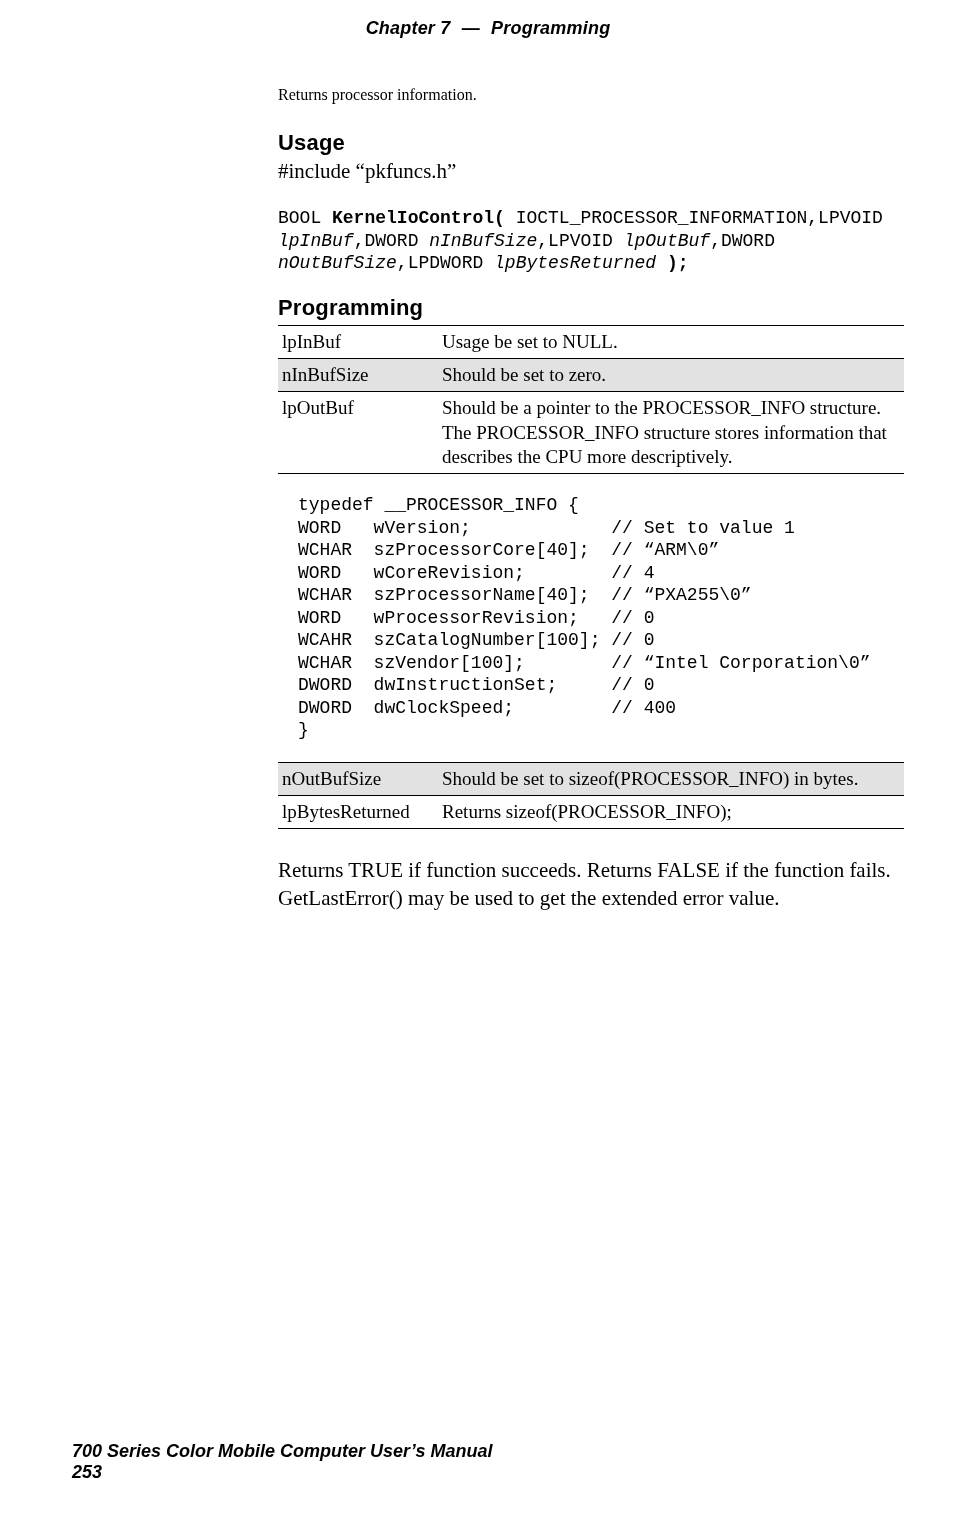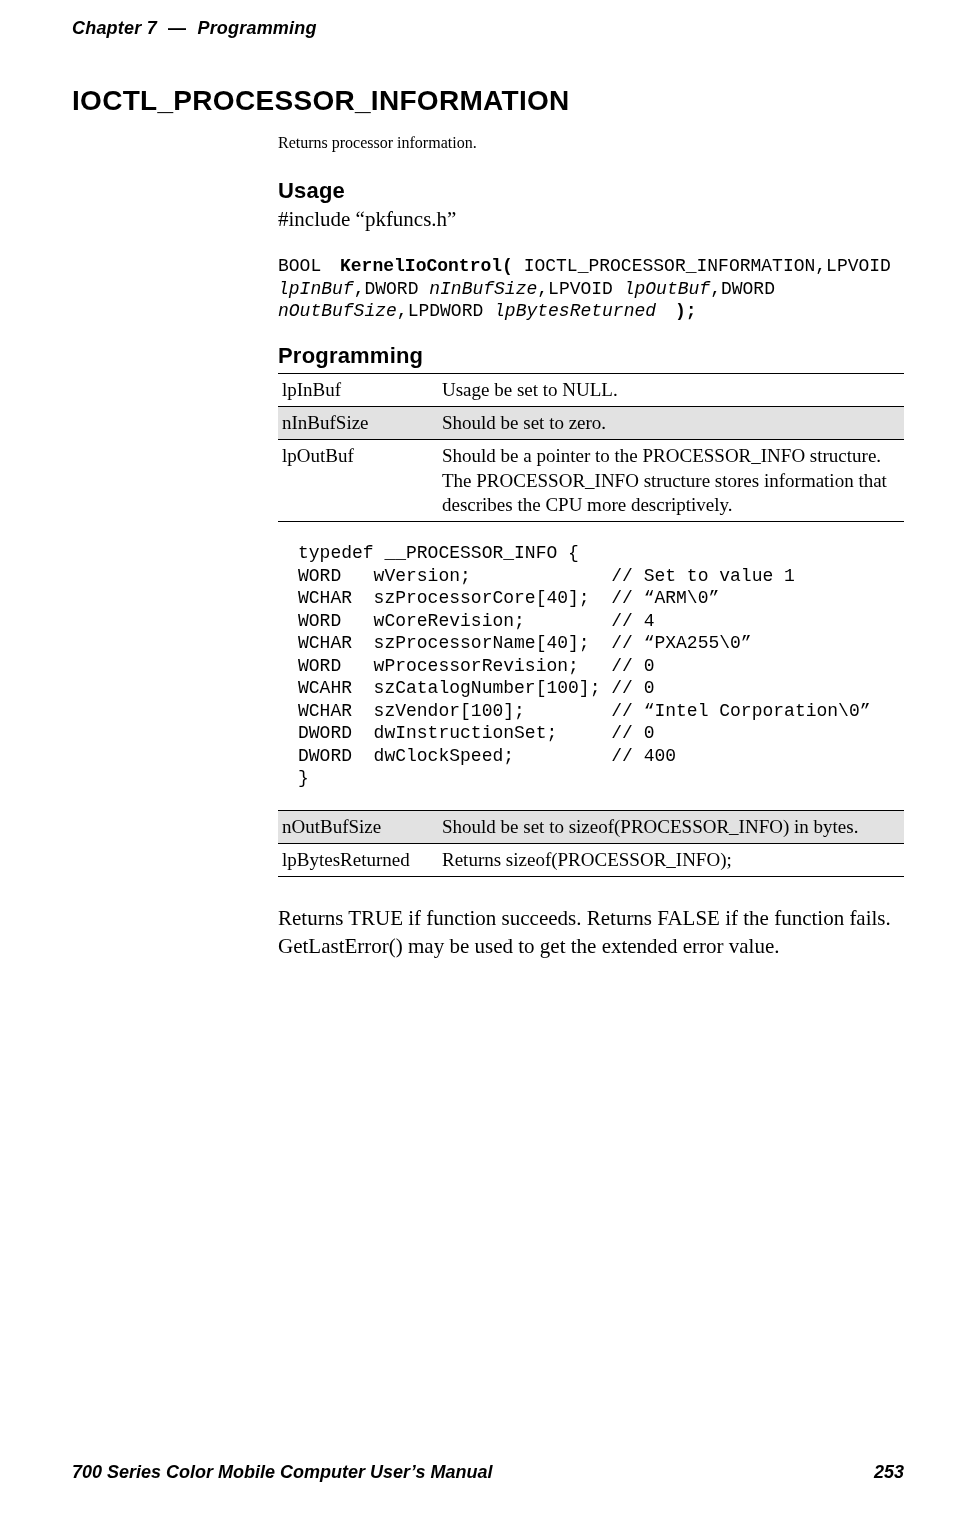--- a/index.html
+++ b/index.html
@@ -14,21 +14,21 @@
       position: relative;
       box-sizing: border-box;
     }
     .page {
       padding: 18px 72px 40px 72px;
       box-sizing: border-box;
       height: 100%;
       position: relative;
     }
     .running-header {
-      text-align: left;
+      text-align: center;
       font-family: 'Gill Sans', 'Trebuchet MS', Arial, sans-serif;
       font-weight: 700;
       font-style: italic;
       font-size: 18px;
       letter-spacing: 0.2px;
       margin-bottom: 46px;
     }
     .running-header .chapnum {
       font-style: italic;
     }
@@ -66,21 +66,21 @@
       margin: 0 0 22px 0;
     }
     pre.syntax {
       font-family: 'Courier New', Courier, monospace;
       font-size: 18px;
       line-height: 1.25;
       white-space: pre-wrap;
       word-break: break-word;
       margin: 2px 0 20px 0;
     }
-    pre.syntax .bold { font-weight: 700; margin-left: 8px; }
+    pre.syntax .bold { font-weight: 700; }
     pre.syntax .ital { font-style: italic; }
     table.param-table {
       width: 100%;
       border-collapse: collapse;
       font-size: 19px;
       margin-top: 4px;
       margin-bottom: 28px;
     }
     table.param-table td {
       border-top: 1px solid #000;
@@ -113,38 +113,38 @@
       left: 72px;
       right: 72px;
       bottom: 36px;
       display: flex;
       justify-content: space-between;
       align-items: baseline;
       font-family: 'Gill Sans', 'Trebuchet MS', Arial, sans-serif;
       font-weight: 700;
       font-style: italic;
       font-size: 18px;
+      flex-direction: column;
     }
     .footer .pagenum {
       font-style: italic;
     }
   </style>
 </head>
 <body>
 
 <div class="page">
 
   <div class="running-header">
     <span>Chapter</span>
     <span class="chapnum">7</span>
     <span class="dash">—</span>
     <span>Programming</span>
   </div>
 
-  <h1 class="topic-title">IOCTL_PROCESSOR_INFORMATION</h1>
 
   <div class="content-block">
 
     <p class="body">Returns processor information.</p>
 
     <h2 class="section">Usage</h2>
     <p class="under-section">#include “pkfuncs.h”</p>
 
     <pre class="syntax"><span>BOOL </span><span class="bold">KernelIoControl( </span><span>IOCTL_PROCESSOR_INFORMATION,LPVOID </span><span class="ital">lpInBuf</span><span>,DWORD </span><span class="ital">nInBufSize</span><span>,LPVOID </span><span class="ital">lpOutBuf</span><span>,DWORD </span><span class="ital">nOutBufSize</span><span>,LPDWORD </span><span class="ital">lpBytesReturned</span><span class="bold"> );</span></pre>
 

